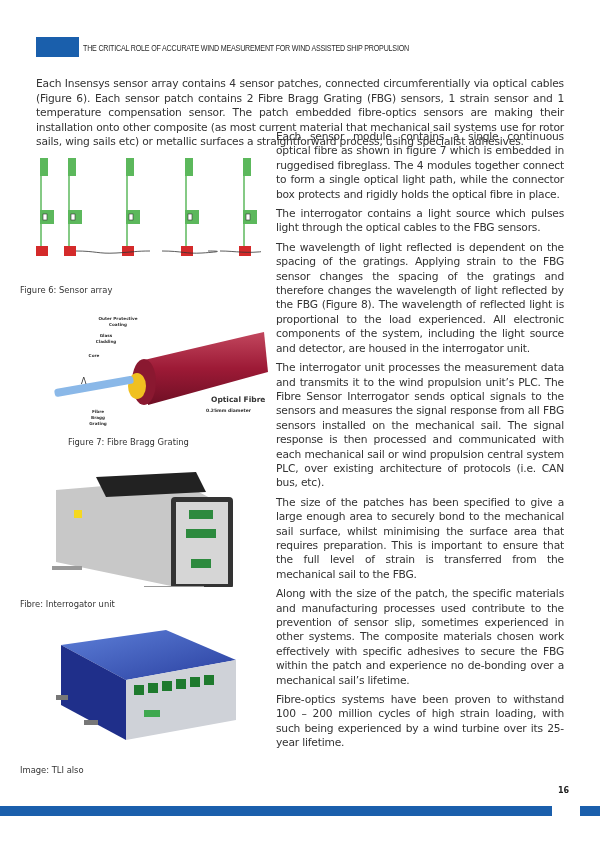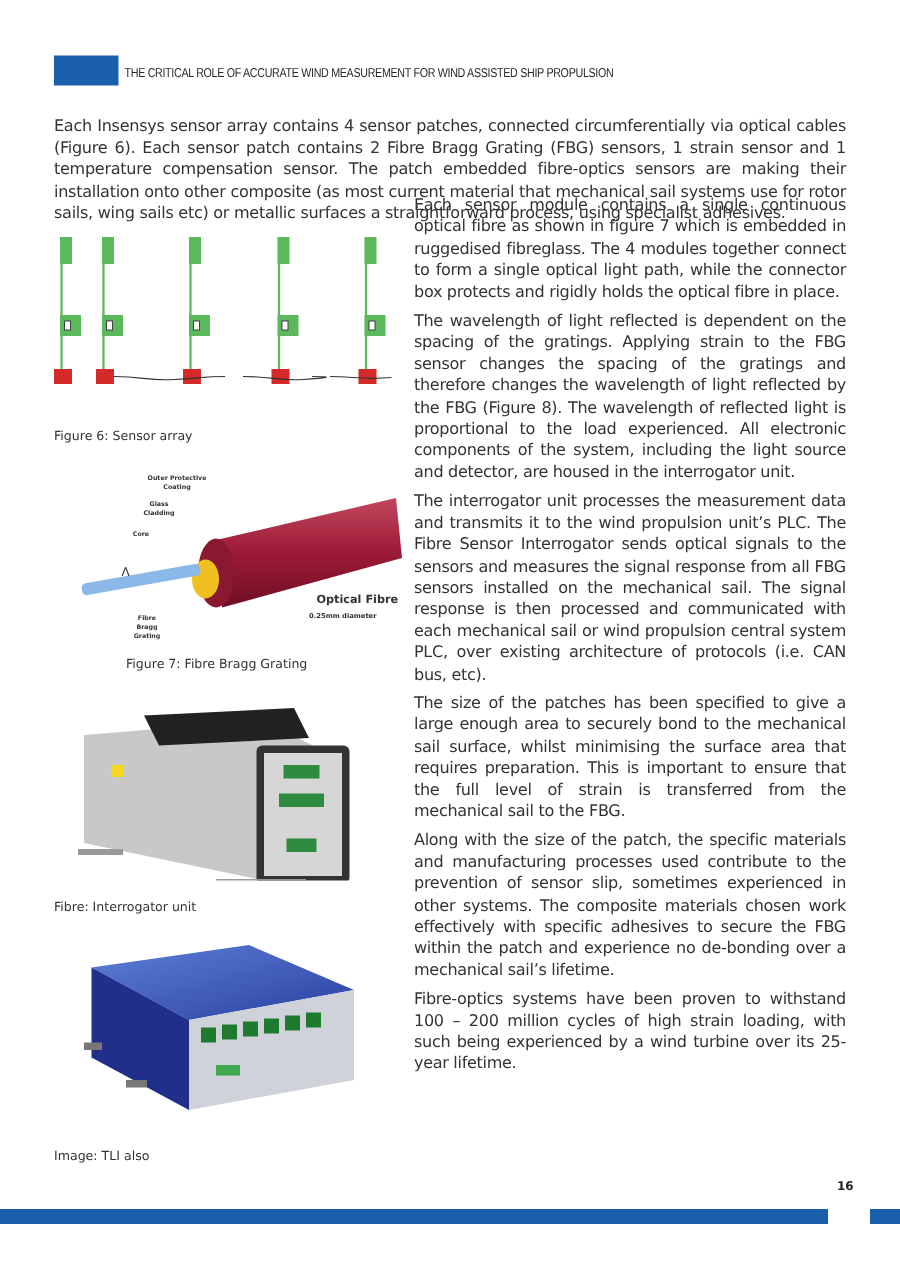--- a/index.html
+++ b/index.html
@@ -3,21 +3,21 @@
 <meta charset="utf-8">
 <style>
   html,body{margin:0;padding:0;background:#fff;}
   body{width:600px;height:848px;position:relative;overflow:hidden;font-family:"DejaVu Sans","Liberation Sans",sans-serif;color:#333;}
   .hdr-block{position:absolute;left:36px;top:37px;width:43px;height:20px;background:#1a5fac;}
   .hdr-title{position:absolute;left:83px;top:43px;font-family:"Liberation Sans",sans-serif;font-size:8.6px;letter-spacing:-0.25px;color:#2a2a2a;white-space:nowrap;transform:scaleX(0.83);transform-origin:left top;}
   .intro{position:absolute;left:36px;top:77px;width:528px;font-size:10.7px;line-height:14.6px;text-align:justify;letter-spacing:-0.18px;margin:0;}
   .rightcol{position:absolute;left:276px;top:130px;width:288px;}
   .rightcol p{margin:0 0 5px 0;font-size:10.7px;line-height:14.4px;text-align:justify;letter-spacing:-0.2px;}
   .fig{position:absolute;left:36px;}
-  .caption{position:absolute;left:36px;font-size:8.4px;color:#333;white-space:nowrap;}
+  .caption{position:absolute;left:20px;font-size:8.4px;color:#333;white-space:nowrap;}
   .footer-bar{position:absolute;left:0;top:806px;width:552px;height:10px;background:#1a5fac;}
   .footer-bar2{position:absolute;left:580px;top:806px;width:20px;height:10px;background:#1a5fac;}
   .pagenum{position:absolute;left:558px;top:786px;font-size:8px;font-weight:bold;color:#222;}
 </style>
 </head>
 <body>
 
 <div class="hdr-block"></div>
 <div class="hdr-title">THE CRITICAL ROLE OF ACCURATE WIND MEASUREMENT FOR WIND ASSISTED SHIP PROPULSION</div>
 
@@ -110,20 +110,21 @@
     </g>
     <rect x="108" y="85" width="16" height="7" fill="#3fa84f"></rect>
     <rect x="20" y="70" width="12" height="5" fill="#777"></rect>
     <rect x="48" y="95" width="14" height="5" fill="#777"></rect>
   </svg>
 </div>
 <div class="caption" style="top:765px;">Image: TLI also</div>
 
 <div class="rightcol">
   <p>Each sensor module contains a single continuous optical fibre as shown in figure 7 which is embedded in ruggedised fibreglass. The 4 modules together connect to form a single optical light path, while the connector box protects and rigidly holds the optical fibre in place.</p>
+  <p>The interrogator contains a light source which pulses light through the optical cables to the FBG sensors.</p>
   <p>The wavelength of light reflected is dependent on the spacing of the gratings. Applying strain to the FBG sensor changes the spacing of the gratings and therefore changes the wavelength of light reflected by the FBG (Figure 8). The wavelength of reflected light is proportional to the load experienced. All electronic components of the system, including the light source and detector, are housed in the interrogator unit.</p>
   <p>The interrogator unit processes the measurement data and transmits it to the wind propulsion unit’s PLC. The Fibre Sensor Interrogator sends optical signals to the sensors and measures the signal response from all FBG sensors installed on the mechanical sail. The signal response is then processed and communicated with each mechanical sail or wind propulsion central system PLC, over existing architecture of protocols (i.e. CAN bus, etc).</p>
   <p>The size of the patches has been specified to give a large enough area to securely bond to the mechanical sail surface, whilst minimising the surface area that requires preparation. This is important to ensure that the full level of strain is transferred from the mechanical sail to the FBG.</p>
   <p>Along with the size of the patch, the specific materials and manufacturing processes used contribute to the prevention of sensor slip, sometimes experienced in other systems. The composite materials chosen work effectively with specific adhesives to secure the FBG within the patch and experience no de-bonding over a mechanical sail’s lifetime.</p>
   <p>Fibre-optics systems have been proven to withstand 100 – 200 million cycles of high strain loading, with such being experienced by a wind turbine over its 25-year lifetime.</p>
 
 </div>
 
 <div class="footer-bar"></div>
 <div class="pagenum">16</div>

